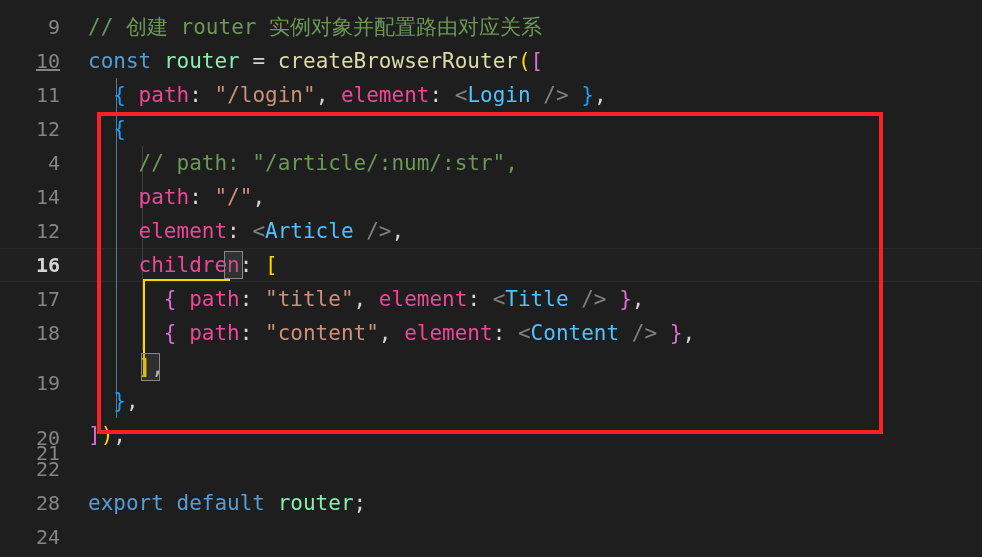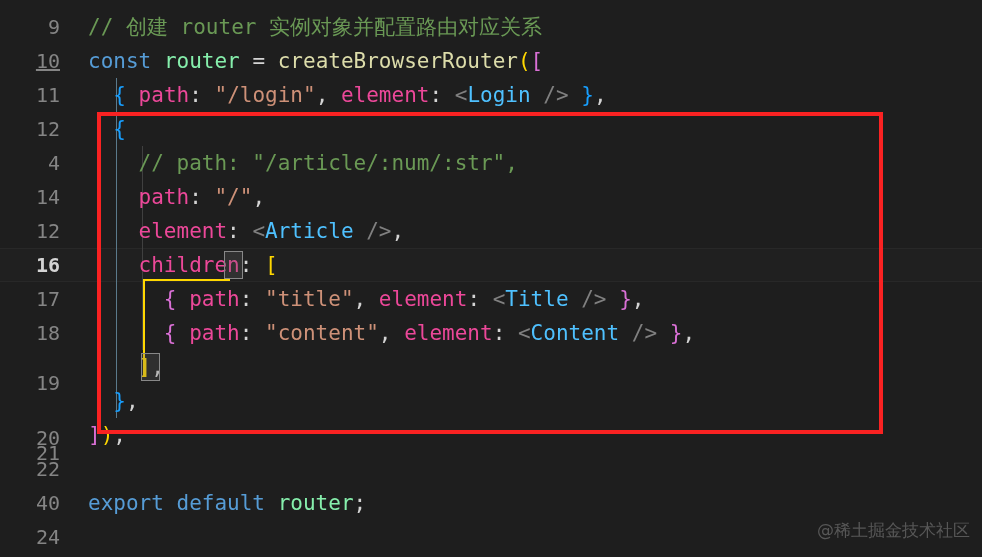--- a/index.html
+++ b/index.html
@@ -158,28 +158,27 @@
       <div class="ln" style="top: 146px;">4</div>
       <div class="ln" style="top: 180px;">14</div>
       <div class="ln" style="top: 214px;">12</div>
       <div class="ln active" style="top: 248px;">16</div>
       <div class="ln" style="top: 282px;">17</div>
       <div class="ln" style="top: 316px;">18</div>
       <div class="ln" style="top: 350px; margin-top: 16px;">19</div>
       <div class="ln" style="top: 384px; margin-top: 37px;">20</div>
       <div class="ln" style="top: 436px;">21</div>
       <div class="ln" style="top: 452px;">22</div>
-      <div class="ln" style="top: 486px;">40</div>
+      <div class="ln" style="top: 486px;">28</div>
       <div class="ln" style="top: 520px;">24</div>
     </div>
 
   <div id="code"><div class="line" style="top: 10px;"><span class="t-comment">// </span><span class="t-comment">创建 router 实例对象并配置路由对应关系</span></div><div class="line" style="top: 44px;"><span class="t-keyword">const</span><span class="t-plain"> </span><span class="t-var">router</span><span class="t-plain"> </span><span class="t-plain">=</span><span class="t-plain"> </span><span class="t-func">createBrowserRouter</span><span class="br-yellow">(</span><span class="br-pink">[</span></div><div class="line" style="top: 78px;"><span class="t-plain">  </span><span class="br-blue">{</span><span class="t-plain"> </span><span class="t-prop">path</span><span class="t-plain">: </span><span class="t-string">"/login"</span><span class="t-plain">, </span><span class="t-prop">element</span><span class="t-plain">: </span><span class="t-punct">&lt;</span><span class="t-component">Login</span><span class="t-plain"> </span><span class="t-punct">/&gt;</span><span class="t-plain"> </span><span class="br-blue">}</span><span class="t-plain">,</span></div><div class="line" style="top: 112px;"><span class="t-plain">  </span><span class="br-blue">{</span></div><div class="line" style="top: 146px;"><span class="t-plain">    </span><span class="t-comment">// path: "/article/:num/:str",</span></div><div class="line" style="top: 180px;"><span class="t-plain">    </span><span class="t-prop">path</span><span class="t-plain">: </span><span class="t-string">"/"</span><span class="t-plain">,</span></div><div class="line" style="top: 214px;"><span class="t-plain">    </span><span class="t-prop">element</span><span class="t-plain">: </span><span class="t-punct">&lt;</span><span class="t-component">Article</span><span class="t-plain"> </span><span class="t-punct">/&gt;</span><span class="t-plain">,</span></div><div class="line" style="top: 248px;"><span class="t-plain">    </span><span class="t-prop">children</span><span class="t-plain">: </span><span class="br-yellow">[</span></div><div class="line" style="top: 282px;"><span class="t-plain">      </span><span class="br-pink">{</span><span class="t-plain"> </span><span class="t-prop">path</span><span class="t-plain">: </span><span class="t-string">"title"</span><span class="t-plain">, </span><span class="t-prop">element</span><span class="t-plain">: </span><span class="t-punct">&lt;</span><span class="t-component">Title</span><span class="t-plain"> </span><span class="t-punct">/&gt;</span><span class="t-plain"> </span><span class="br-pink">}</span><span class="t-plain">,</span></div><div class="line" style="top: 316px;"><span class="t-plain">      </span><span class="br-pink">{</span><span class="t-plain"> </span><span class="t-prop">path</span><span class="t-plain">: </span><span class="t-string">"content"</span><span class="t-plain">, </span><span class="t-prop">element</span><span class="t-plain">: </span><span class="t-punct">&lt;</span><span class="t-component">Content</span><span class="t-plain"> </span><span class="t-punct">/&gt;</span><span class="t-plain"> </span><span class="br-pink">}</span><span class="t-plain">,</span></div><div class="line" style="top: 350px;"><span class="t-plain">    </span><span class="br-yellow">]</span><span class="t-plain">,</span></div><div class="line" style="top: 384px;"><span class="t-plain">  </span><span class="br-blue">}</span><span class="t-plain">,</span></div><div class="line" style="top: 418px;"><span class="br-pink">]</span><span class="br-yellow">)</span><span class="t-plain">;</span></div><div class="line" style="top: 452px;">&nbsp;</div><div class="line" style="top: 486px;"><span class="t-keyword">export</span><span class="t-plain"> </span><span class="t-keyword">default</span><span class="t-plain"> </span><span class="t-var">router</span><span class="t-plain">;</span></div><div class="line" style="top: 520px;">&nbsp;</div></div>
 
   <div id="bmatches">
       <div class="bmatch" style="left: 224px; top: 251px; width: 18.8px; height: 28px;"></div>
       <div class="bmatch" style="left: 141.2px; top: 353px; width: 18.8px; height: 28px;"></div>
     </div>
 
   <div id="annotation" style="left: 97px; top: 112px; width: 786px; height: 322px; border-color: rgb(250, 34, 34);"></div>
 
-  <div id="watermark" style="right: 12px; bottom: 10px;">@稀土掘金技术社区</div>
 
 </div>
 
 </body></html>

